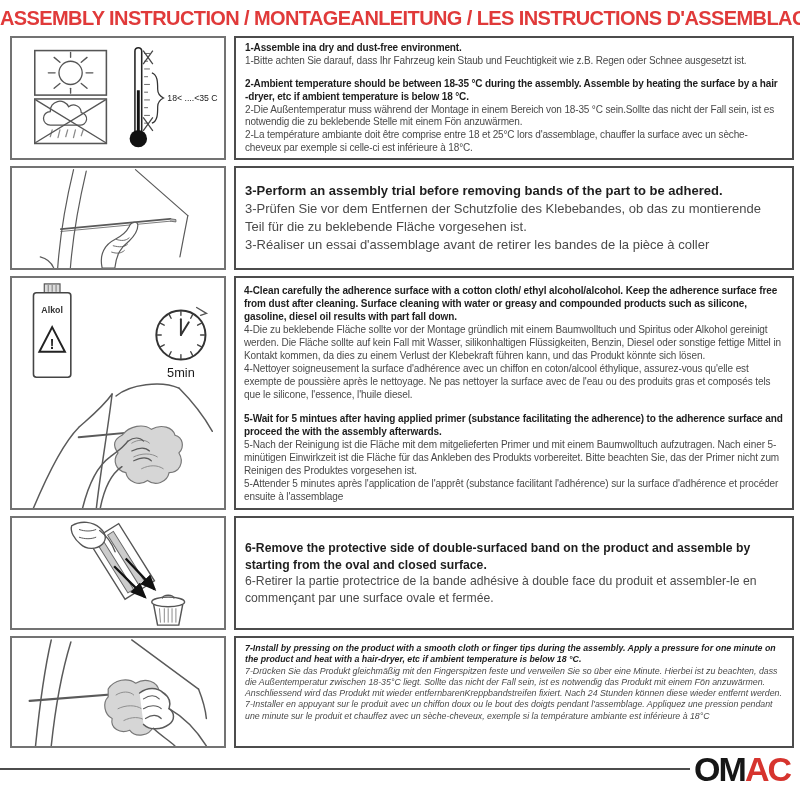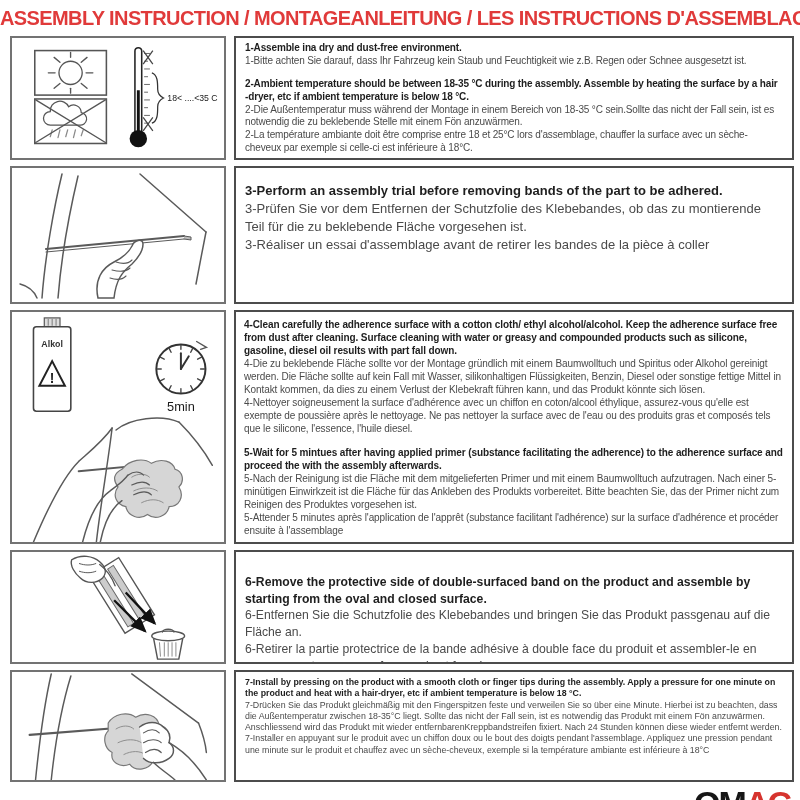--- a/index.html
+++ b/index.html
@@ -21,27 +21,27 @@
   .txt{
     flex:1;border:2px solid #4c4c4c;background:#fff;
     padding:4px 9px;color:#4a4a4a;overflow:hidden;
   }
   .txt p{margin:0;}
   .txt p.en{font-weight:bold;color:#1e1e1e;}
   .gap{height:11px;}
   
   .row1 .txt{font-size:10px;line-height:1.27;letter-spacing:-0.15px;}
   .row1{height:124px;}
-  .row2{height:138px;}
+  .row2{height:104px;}
   .row2 .txt{font-size:13px;line-height:1.38;padding-top:14px;}
   .row3{height:234px;}
   .row3 .txt{font-size:10px;line-height:1.3;letter-spacing:-0.1px;padding-top:6px;padding-left:8px;}
   .row4{height:114px;}
   .row4 .txt{font-size:12.2px;line-height:1.37;padding-top:22px;}
-  .row5{height:112px;}
+  .row5{height:112px;font-style:italic;}
   .row5 .txt{font-size:8.8px;line-height:1.28;padding-top:5px;}
   .footer{display:flex;align-items:center;height:26px;margin:8px 0 0 0;}
   .rule{flex:1;border-top:2px solid #4c4c4c;}
   .logo{
     margin:0 10px 0 4px;font-size:34px;font-weight:900;line-height:0.9;
     letter-spacing:-2px;white-space:nowrap;
   }
   .logo .lb{color:#161616;}
   .logo .lr{color:#d6342e;}
 </style>
@@ -251,21 +251,20 @@
             <line x1="162" y1="94" x2="162" y2="108"></line>
           <line x1="166" y1="94" x2="166" y2="108"></line>
         </g>
         <ellipse cx="158" cy="87" rx="17" ry="5"></ellipse>
         <path d="M152,83 a6,3 0 0 1 12,0" fill="none"></path>
       </g>
     </svg>
   </div>
   <div class="txt">
     <p class="en">6-Remove the protective side of double-surfaced band on the product and assemble by starting from the oval and closed surface.</p>
-    <p class="de">6-Entfernen Sie die Schutzfolie des Klebebandes und bringen Sie das Produkt passgenau auf die Fläche an.</p>
     <p class="fr">6-Retirer la partie protectrice de la bande adhésive à double face du produit et assembler-le en commençant par une surface ovale et fermée.</p>
   </div>
 </div>
 
 <div class="row row5">
   <div class="fig">
     <svg viewBox="0 0 212 110" preserveAspectRatio="xMidYMid meet">
       <g fill="none" stroke="#5a5a5a" stroke-width="1.5" stroke-linecap="round">
         <g>
           <path d="M22,110 C26,70 32,28 38,2"></path>

